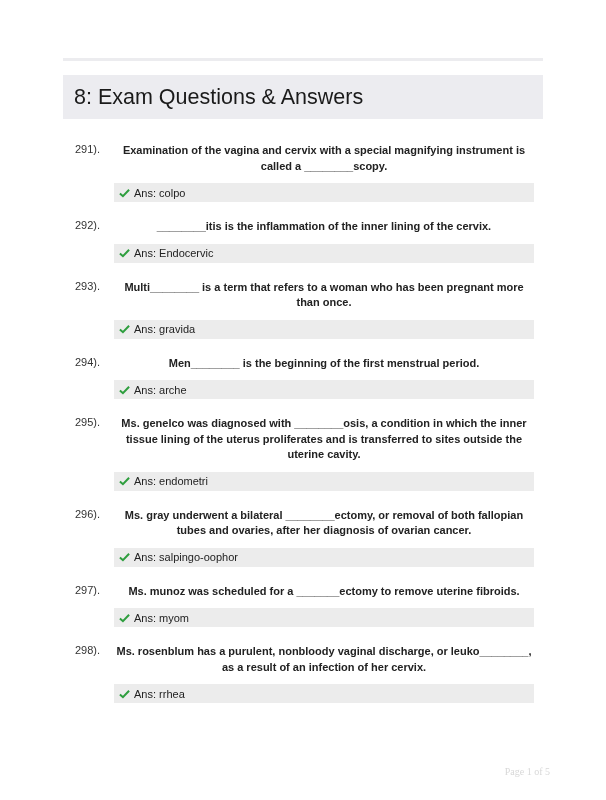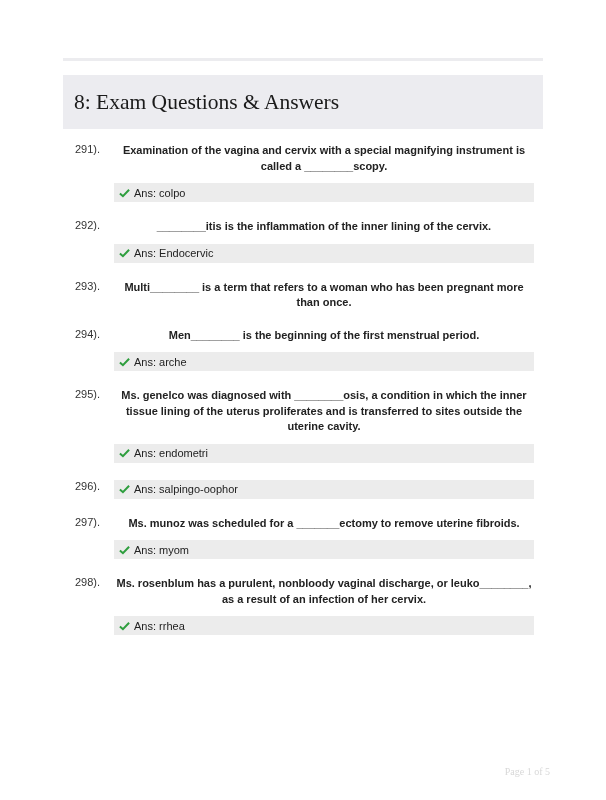--- a/index.html
+++ b/index.html
@@ -1,18 +1,18 @@
 <!DOCTYPE html>
 <html><head>
   <meta charset="utf-8">
   <style>
     html, body { margin: 0; padding: 0; background: #ffffff; }
     body { width: 606px; height: 800px; position: relative; overflow: hidden; font-family: "Liberation Sans", sans-serif; color: #222; }
     .top-rule { position: absolute; left: 63px; top: 58px; width: 480px; height: 3px; background: #ececef; }
-    .header-band { position: absolute; left: 63px; top: 75px; width: 480px; height: 54px; background: #ececf0; box-sizing: border-box; padding-left: 11px; display: flex; align-items: center; font-family: Liberation Serif, serif; }
+    .header-band { position: absolute; left: 63px; top: 75px; width: 480px; height: 44px; background: #ececf0; box-sizing: border-box; padding-left: 11px; display: flex; align-items: center; }
     .header-title { font-size: 21.5px; color: #1a1a1a; font-weight: normal; }
     .qlist { position: absolute; left: 63px; top: 143px; width: 480px; text-align: center; }
     .qitem { position: relative; margin-bottom: 17px; }
     .qnum { position: absolute; left: 12px; top: 0; font-size: 11px; color: #333; }
     .qtext { margin-left: 51px; width: 420px; font-size: 11px; line-height: 15.5px; color: #222; font-weight: bold; }
     .ans { margin-left: 51px; margin-top: 9px; width: 420px; height: 19px; background: #ececec; display: flex; align-items: center; box-sizing: border-box; padding-left: 5px; font-size: 11px; color: #222; }
     .check { display: inline-block; width: 11px; height: 10px; margin-right: 4px; }
     .footer-right { position: absolute; right: 56px; top: 766px; font-size: 10px; color: #d8d8d8; font-family: "Liberation Serif", serif; text-align: center; }
   </style>
 </head>
@@ -41,20 +41,26 @@
     <div class="ans">
       <svg class="check" viewBox="0 0 12 10">
           <path d="M1 5.5 L4.3 8.5 L11 1.5" fill="none" stroke="#2e9e3e" stroke-width="2.2"></path>
         </svg>
       <span>Ans: Endocervic</span>
     </div>
   </div>
   <div class="qitem">
     <span class="qnum">293).</span>
     <div class="qtext">Multi________ is a term that refers to a woman who has been pregnant more than once.</div>
+    <div class="ans">
+      <svg class="check" viewBox="0 0 12 10">
+          <path d="M1 5.5 L4.3 8.5 L11 1.5" fill="none" stroke="#2e9e3e" stroke-width="2.2"></path>
+        </svg>
+      <span>Ans: gravida</span>
+    </div>
   </div>
   <div class="qitem">
     <span class="qnum">294).</span>
     <div class="qtext">Men________ is the beginning of the first menstrual period.</div>
     <div class="ans">
       <svg class="check" viewBox="0 0 12 10">
           <path d="M1 5.5 L4.3 8.5 L11 1.5" fill="none" stroke="#2e9e3e" stroke-width="2.2"></path>
         </svg>
       <span>Ans: arche</span>
     </div>
@@ -64,20 +70,21 @@
     <div class="qtext">Ms. genelco was diagnosed with ________osis, a condition in which the inner tissue lining of the uterus proliferates and is transferred to sites outside the uterine cavity.</div>
     <div class="ans">
       <svg class="check" viewBox="0 0 12 10">
           <path d="M1 5.5 L4.3 8.5 L11 1.5" fill="none" stroke="#2e9e3e" stroke-width="2.2"></path>
         </svg>
       <span>Ans: endometri</span>
     </div>
   </div>
   <div class="qitem">
     <span class="qnum">296).</span>
+    <div class="qtext">Ms. gray underwent a bilateral ________ectomy, or removal of both fallopian tubes and ovaries, after her diagnosis of ovarian cancer.</div>
     <div class="ans">
       <svg class="check" viewBox="0 0 12 10">
           <path d="M1 5.5 L4.3 8.5 L11 1.5" fill="none" stroke="#2e9e3e" stroke-width="2.2"></path>
         </svg>
       <span>Ans: salpingo-oophor</span>
     </div>
   </div>
   <div class="qitem">
     <span class="qnum">297).</span>
     <div class="qtext">Ms. munoz was scheduled for a _______ectomy to remove uterine fibroids.</div>

